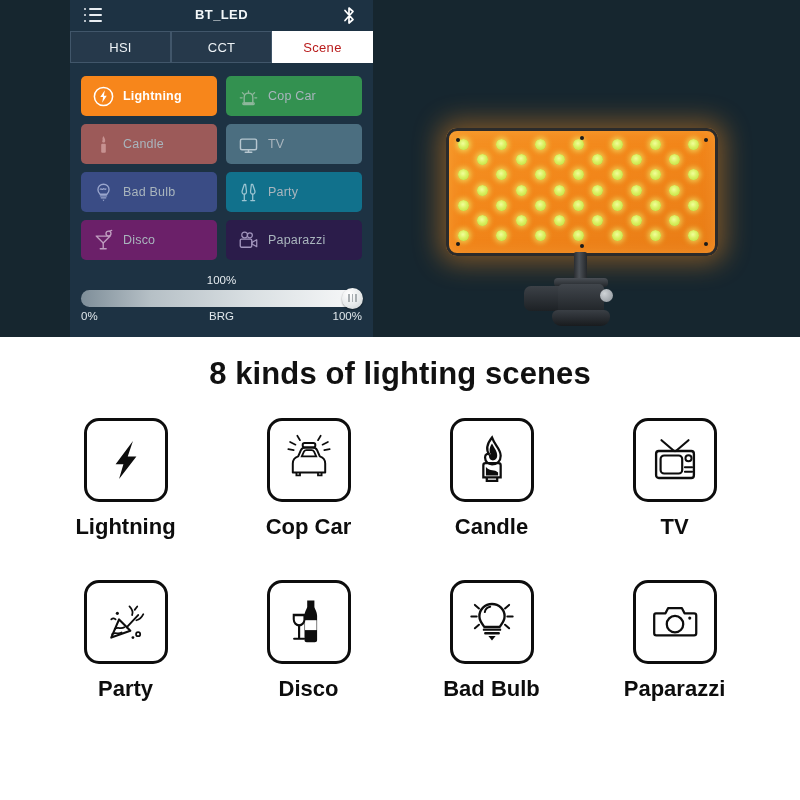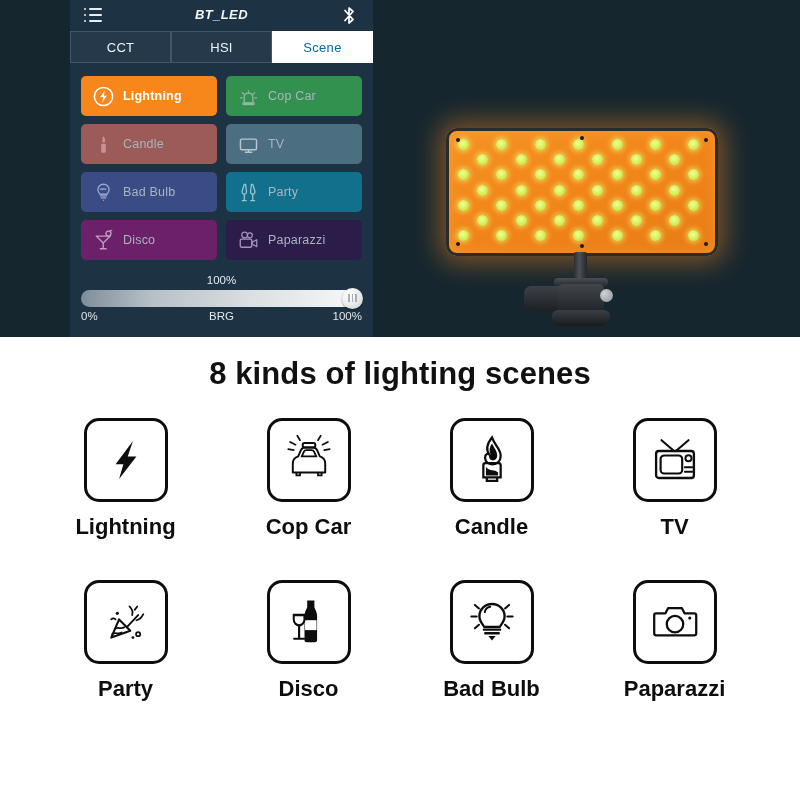--- a/index.html
+++ b/index.html
@@ -34,21 +34,20 @@
   .app-panel {
     position: absolute;
     left: 70px; top: 0;
     width: 303px;
     height: 337px;
     background: #1d3243;
   }
   .app-statusbar {
     position: relative;
     height: 31px;
-    font-style: italic;
   }
   .list-icon {
     position: absolute;
     left: 14px; top: 8px;
     width: 18px; height: 15px;
   }
   .list-icon i {
     position: absolute;
     left: 5px;
     height: 2px;
@@ -99,21 +98,21 @@
     justify-content: center;
     font-size: 13px;
     color: #eef3f6;
     background: #26394b;
     border: 1px solid #41566a;
     box-sizing: border-box;
     letter-spacing: 0.3px;
   }
   .tab.active {
     background: #ffffff;
-    color: #0369a1;
+    color: #b91c1c;
     border-color: #ffffff;
   }
 
   
   .scene-grid {
     position: absolute;
     left: 11px; top: 76px;
     width: 281px;
     display: grid;
     grid-template-columns: 1fr 1fr;
@@ -356,22 +355,22 @@
         </div>
         <div class="app-title">BT_LED</div>
         <div class="bt-icon">
           <svg viewBox="0 0 16 19" width="16" height="19">
             <path d="M4 4.5 L12 13.5 L8 17 L8 2 L12 5.5 L4 14.5" fill="none" stroke="#ffffff" stroke-width="1.7" stroke-linejoin="round" stroke-linecap="round"></path>
           </svg>
         </div>
       </div>
 
       <div class="tabbar">
+        <div class="tab">HSI</div>
         <div class="tab">CCT</div>
-        <div class="tab">HSI</div>
         <div class="tab active">Scene</div>
       </div>
 
       <div class="scene-grid">
 
         <div class="scene-btn sel" style="background:#f7861b">
           <span class="sc-ico">
             <svg viewBox="0 0 24 24" width="23" height="23">
               <circle cx="12" cy="12" r="9.5" fill="none" stroke="#ffffff" stroke-width="1.6"></circle>
               <path d="M13.4 5.6 L8.6 12.6 L11.6 12.6 L10.6 18.4 L15.4 11.2 L12.4 11.2 Z" fill="#ffffff"></path>

